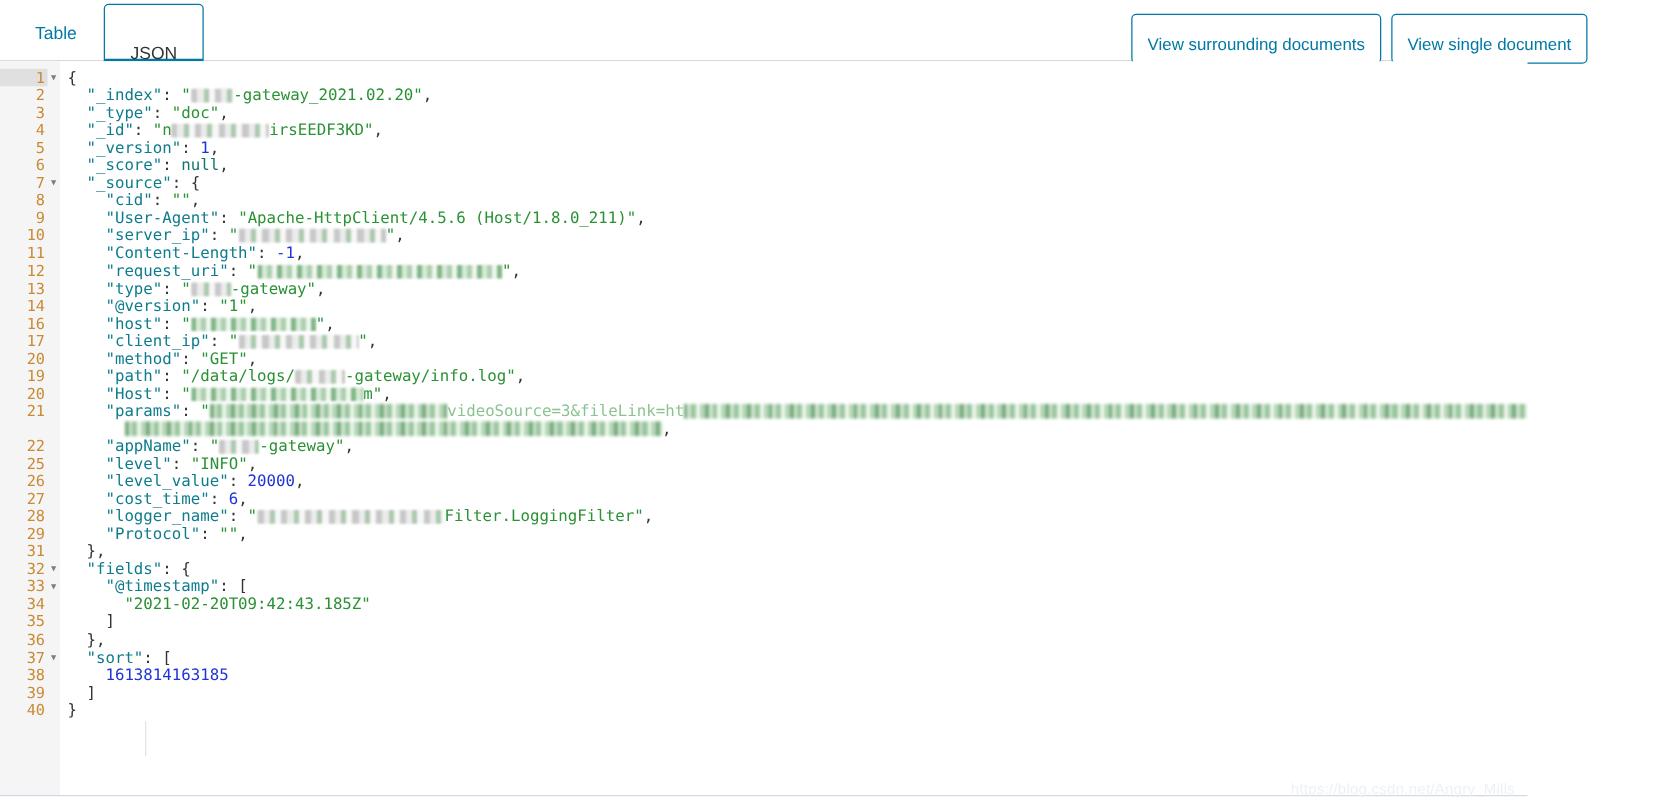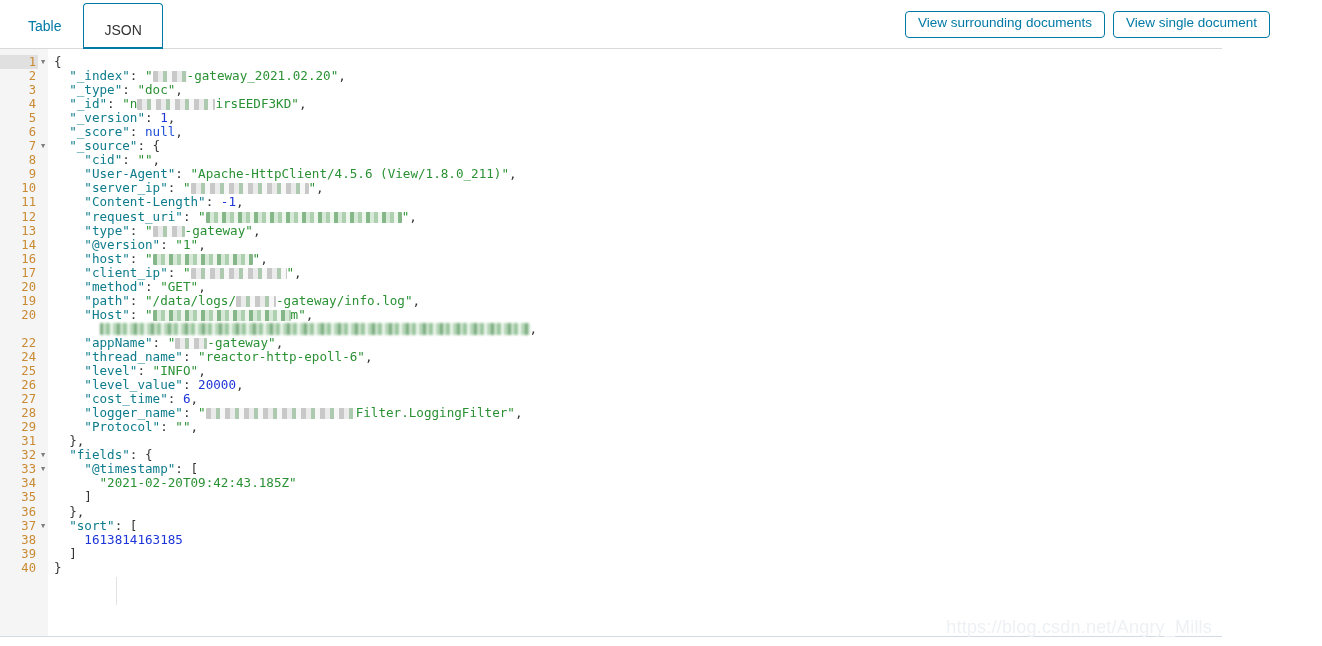--- a/index.html
+++ b/index.html
@@ -46,40 +46,40 @@
   }
   .tab.active {
     color: #333333;
     border: 1px solid #0079a5;
     border-bottom: 2px solid #0079a5;
     border-radius: 4px 4px 0 0;
     background: #fff;
     height: 46px;
     line-height: 44px;
     margin-bottom: -1px;
-    padding: 4px 20px;
+    padding: 16px 20px;
   }
 
   
   .actions {
     position: absolute;
     right: 0;
     top: 11px;
     display: flex;
     gap: 8px;
     align-items: center;
     white-space: nowrap;
   }
   .btn {
     font-size: 13.5px;
     color: #0079a5;
     background: #ffffff;
     border: 1px solid #0079a5;
     border-radius: 4px;
-    padding: 2px 12px 6px 12px;
+    padding: 15px 12px 6px 12px;
     line-height: 17px;
     cursor: pointer;
     font-family: "Liberation Sans", sans-serif;
     white-space: nowrap;
   }
   .btn.clipped {
     margin-right: -48px;
   }
 
   
@@ -138,21 +138,21 @@
   .src {
     padding-left: 6px;
     color: #333;
     white-space: pre;
   }
 
   
   .k   { color: #0e7c8c; }      
   .s   { color: #2a9134; }      
   .n   { color: #1d34d8; }      
-  .nul { color: #1d4ed8; margin-top: 12px; }      
+  .nul { color: #0f766e; margin-top: 12px; }      
   .p   { color: #333333; }      
 
   
   .rd {
     display: inline-block;
     vertical-align: -2px;
     height: 11px;
     border-radius: 1px;
     background:
       repeating-linear-gradient(90deg,
@@ -194,21 +194,21 @@
     position: absolute;
     width: 1px;
     background: #e3e3e3;
   }
 
   
   .watermark {
     position: absolute;
     right: 10px;
     bottom: 8px;
-    font-size: 18px;
+    font-size: 12px;
     color: #eef1f4;
     font-family: "Liberation Sans", sans-serif;
     user-select: none;
     letter-spacing: .2px;
   }
 </style>
 </head>
 <body>
 
 <div id="app">
@@ -277,21 +277,21 @@
 
       <div class="row">
         <span class="ln">8</span>
         <span class="fold"></span>
         <span class="src">    <span class="k">"cid"</span><span class="p">: </span><span class="s">""</span><span class="p">,</span></span>
       </div>
 
       <div class="row">
         <span class="ln">9</span>
         <span class="fold"></span>
-        <span class="src">    <span class="k">"User-Agent"</span><span class="p">: </span><span class="s">"</span><span class="s">Apache-HttpClient/4.5.6 (View/1.8.0_211)</span><span class="s">"</span><span class="p">,</span></span>
+        <span class="src">    <span class="k">"User-Agent"</span><span class="p">: </span><span class="s">"</span><span class="s">Apache-HttpClient/4.5.6 (Host/1.8.0_211)</span><span class="s">"</span><span class="p">,</span></span>
       </div>
 
       <div class="row">
         <span class="ln">10</span>
         <span class="fold"></span>
         <span class="src">    <span class="k">"server_ip"</span><span class="p">: </span><span class="s">"</span><span class="rd g2" style="width:118px"></span><span class="s">"</span><span class="p">,</span></span>
       </div>
 
       <div class="row">
         <span class="ln">11</span>
@@ -341,38 +341,38 @@
         <span class="fold"></span>
         <span class="src">    <span class="k">"path"</span><span class="p">: </span><span class="s">"</span><span class="s">/data/logs/</span><span class="rd g2" style="width:40px"></span><span class="s">-gateway/info.log</span><span class="s">"</span><span class="p">,</span></span>
       </div>
 
       <div class="row">
         <span class="ln">20</span>
         <span class="fold"></span>
         <span class="src">    <span class="k">"Host"</span><span class="p">: </span><span class="s">"</span><span class="rd" style="width:138px"></span><span class="s">m</span><span class="s">"</span><span class="p">,</span></span>
       </div>
 
+      <div class="row" style="height:14.05px">
+        <span class="ln">21</span>
+        <span class="fold"></span>
+        <span class="src">    <span class="k">"params"</span><span class="p">: </span><span class="s">"</span><span class="rd dense" style="width:190px"></span><span class="s" style="opacity:.55">videoSource=3&amp;fileLink=ht</span><span class="rd dense" style="width:740px"></span></span>
+      </div>
       <div class="row" style="height:14.05px">
         <span class="ln"></span>
         <span class="fold"></span>
         <span class="src">      <span class="rd dense" style="width:430px"></span><span class="p">,</span></span>
       </div>
 
       <div class="row">
         <span class="ln">22</span>
         <span class="fold"></span>
         <span class="src">    <span class="k">"appName"</span><span class="p">: </span><span class="s">"</span><span class="rd g2" style="width:32px"></span><span class="s">-gateway</span><span class="s">"</span><span class="p">,</span></span>
       </div>
 
 
-      <div class="row">
-        <span class="ln">24</span>
-        <span class="fold"></span>
-        <span class="src">    <span class="k">"thread_name"</span><span class="p">: </span><span class="s">"</span><span class="s">reactor-http-epoll-6</span><span class="s">"</span><span class="p">,</span></span>
-      </div>
 
       <div class="row">
         <span class="ln">25</span>
         <span class="fold"></span>
         <span class="src">    <span class="k">"level"</span><span class="p">: </span><span class="s">"</span><span class="s">INFO</span><span class="s">"</span><span class="p">,</span></span>
       </div>
 
       <div class="row">
         <span class="ln">26</span>
         <span class="fold"></span>

